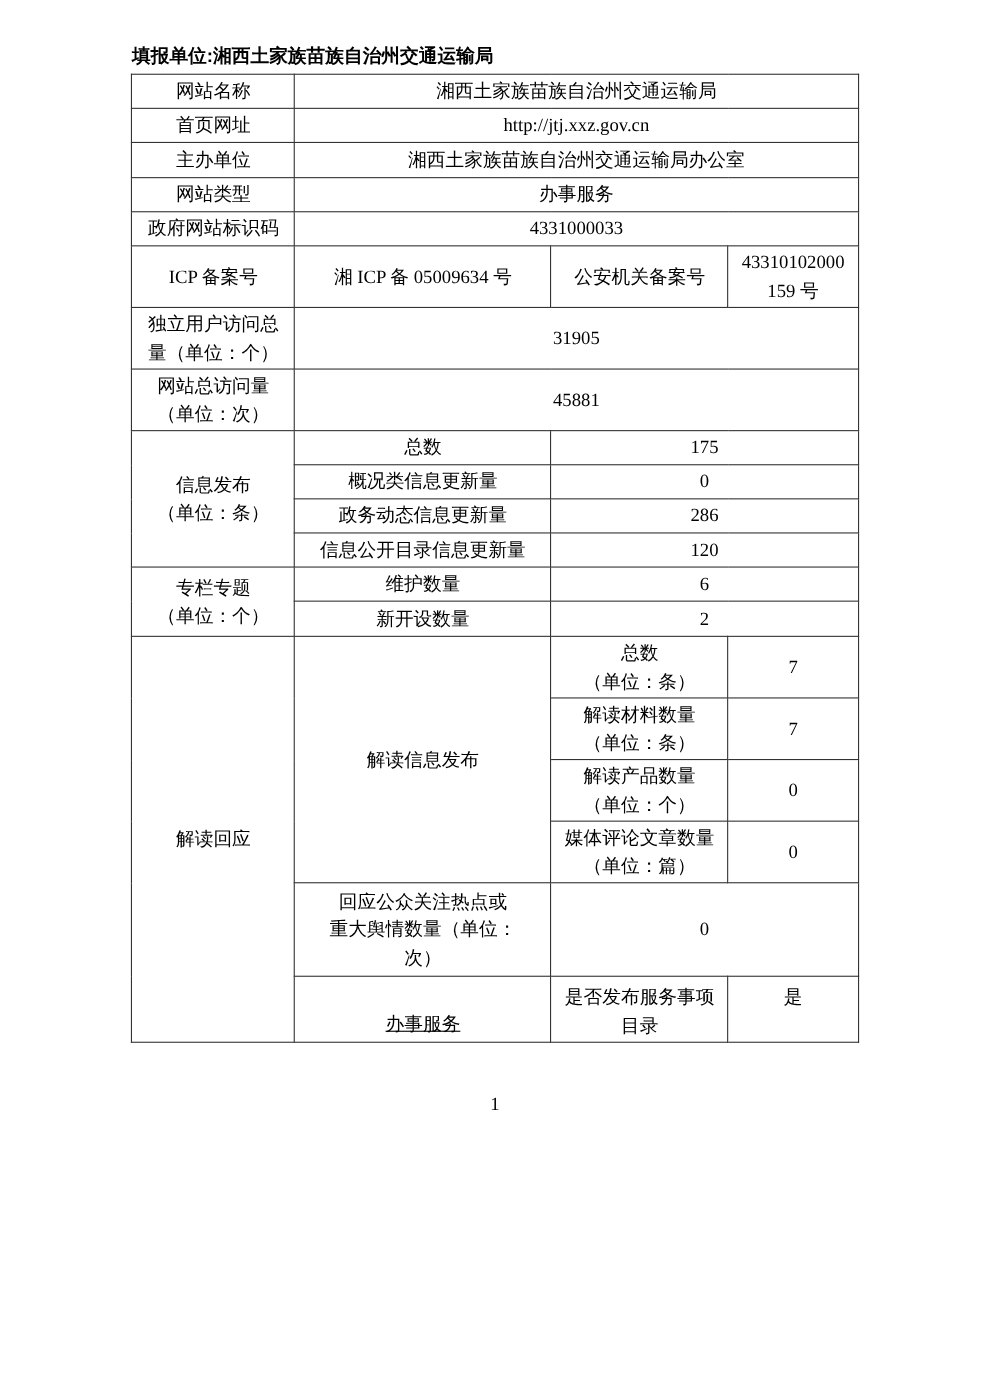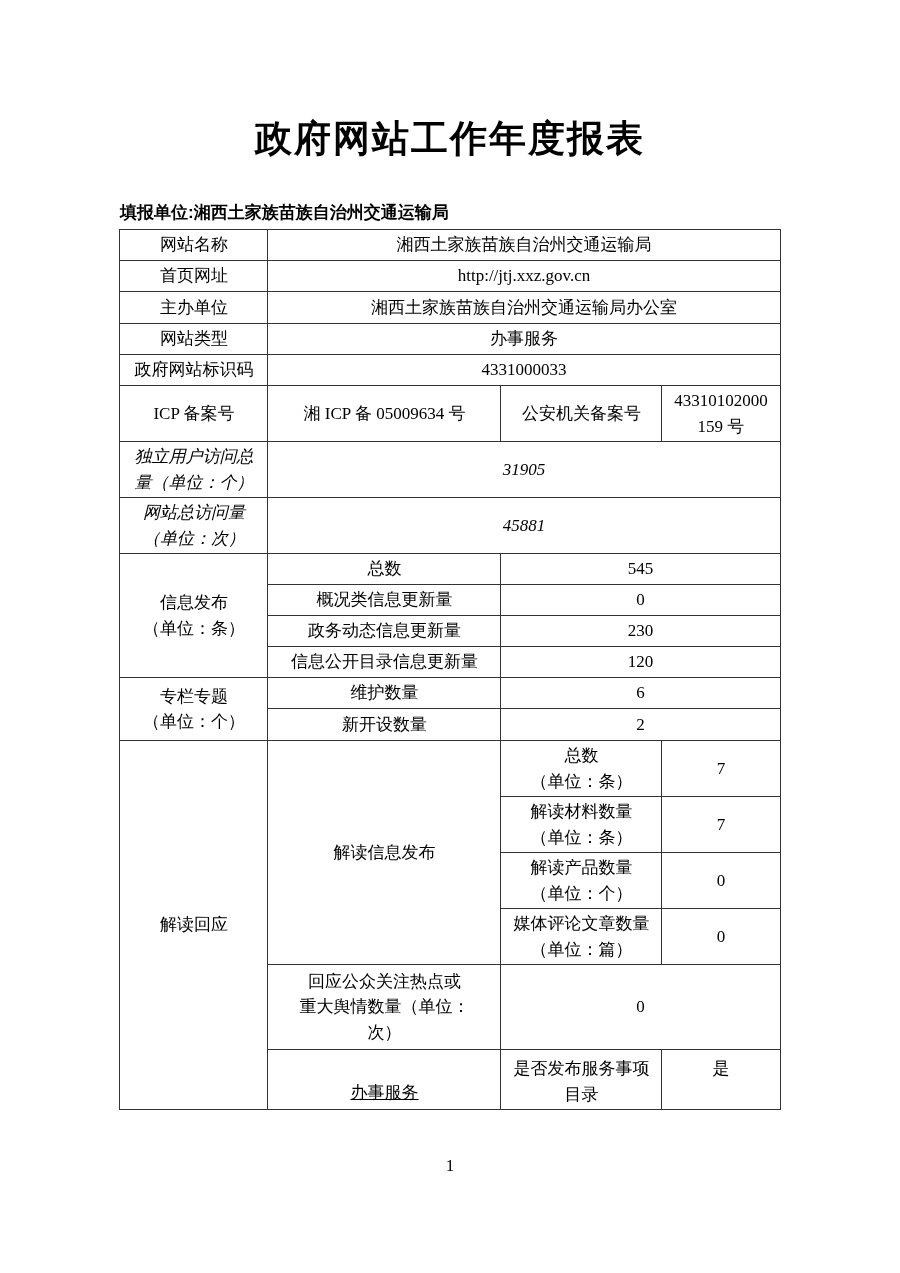--- a/index.html
+++ b/index.html
@@ -51,38 +51,37 @@
     font-size: 17px;
     line-height: 1.5;
     padding: 2px 6px;
     white-space: pre-line;
     word-break: break-all;
     overflow: hidden;
   }
   tr.h31 { height: 31px; }
   tr.h32 { height: 32px; }
   tr.h54 { height: 54px; }
-  tr.h56 { height: 56px; font-style: italic; }
+  tr.h56 { height: 56px; }
   tr.h51 { height: 51px; }
   tr.h85 { height: 85px; }
   tr.h49 { height: 49px; }
   tr.cutrow td.va-bottom { vertical-align: bottom; padding-bottom: 4px; text-decoration: underline; }
   tr.cutrow td.va-top    { vertical-align: top; padding-top: 6px; }
   .page-number {
     margin-top: 46px;
     text-align: center;
     font-size: 17px;
   }
 </style>
 </head>
 <body>
 
 <div class="page">
 
-  <h1 class="title">政府网站工作年度报表</h1>
 
 
   <div class="report-unit">填报单位:湘西土家族苗族自治州交通运输局</div>
 
   <table class="report">
     <colgroup>
       <col style="width:148px">
       <col style="width:233px">
       <col style="width:161px">
       <col style="width:118px">
@@ -126,29 +125,29 @@
     <tr class="h56">
       <td>网站总访问量
 （单位：次）</td>
       <td colspan="3">45881</td>
     </tr>
 
     <tr class="h31">
       <td rowspan="4">信息发布
 （单位：条）</td>
       <td>总数</td>
-      <td colspan="2">545</td>
+      <td colspan="2">175</td>
     </tr>
     <tr class="h31">
       <td>概况类信息更新量</td>
       <td colspan="2">0</td>
     </tr>
     <tr class="h31">
       <td>政务动态信息更新量</td>
-      <td colspan="2">230</td>
+      <td colspan="2">286</td>
     </tr>
     <tr class="h31">
       <td>信息公开目录信息更新量</td>
       <td colspan="2">120</td>
     </tr>
 
     <tr class="h31">
       <td rowspan="2">专栏专题
 （单位：个）</td>
       <td>维护数量</td>

